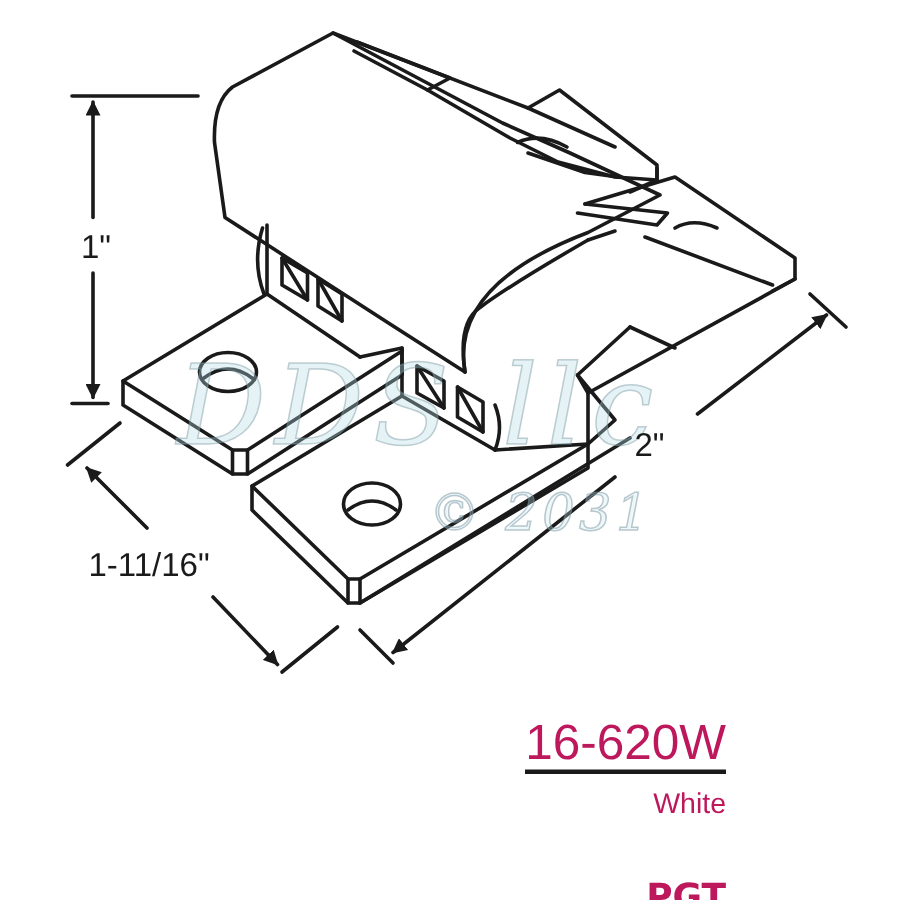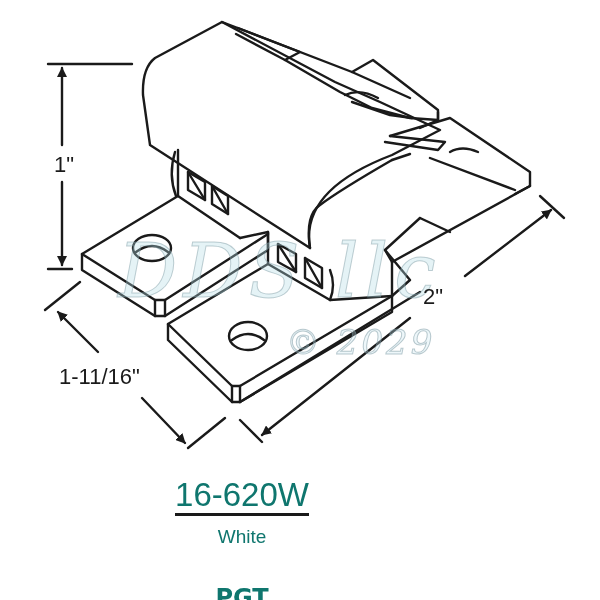--- a/index.html
+++ b/index.html
@@ -5,21 +5,21 @@
   html, body { margin: 0; padding: 0; background: #ffffff; }
   body { width: 600px; height: 600px; position: relative; overflow: hidden; font-family: "Liberation Sans", sans-serif; }
   #drawing { position: absolute; left: 0; top: 0; width: 600px; height: 600px; }
   .dim-label { position: absolute; color: #1a1a1a; font-family: "Liberation Sans", sans-serif; font-size: 22px; line-height: 1; white-space: nowrap; }
   #dim-height { left: 54px; top: 154px; }
   #dim-width { left: 59px; top: 366px; }
   #dim-length { left: 423px; top: 286px; }
   .watermark { position: absolute; color: rgba(150, 200, 215, 0.45); font-family: "DejaVu Serif", serif; font-style: italic; white-space: nowrap; pointer-events: none; }
   #wm-brand { left: 118px; top: 228px; font-size: 74px; letter-spacing: 6px; -webkit-text-stroke: 1px rgba(120,150,160,0.45); color: rgba(180,220,230,0.35); }
   #wm-year { left: 286px; top: 322px; font-size: 34px; letter-spacing: 3px; -webkit-text-stroke: 1px rgba(120,150,160,0.5); color: rgba(200,230,238,0.3); }
-  .caption { position: absolute; left: 0; width: 484px; text-align: center; color: #0f766e; }
+  .caption { position: absolute; left: 0; width: 484px; text-align: right; color: #be185d; }
   #part-number { top: 476px; font-size: 33px; font-family: "Liberation Sans", sans-serif; }
   #part-number span { display: inline-block; border-bottom: 3px solid #1a1a1a; padding-bottom: 2px; line-height: 1; }
   #part-color { top: 526px; font-size: 19px; }
   #part-brand { top: 584px; font-size: 24px; font-weight: bold; font-family: "DejaVu Sans", sans-serif; }
 </style>
 </head>
 <body>
 
 <svg id="drawing" viewBox="0 0 600 600" xmlns="http://www.w3.org/2000/svg">
   <defs>
@@ -102,21 +102,21 @@
       <path d="M392,296 L410,280 L385,250"></path>
       <ellipse cx="248" cy="336" rx="19" ry="14"></ellipse>
       <path d="M232,340 Q248,328 264,340"></path>
       <path d="M392,262 L392,296"></path>
       <path d="M240,402 L420,292"></path>
     </g>
   </g>
 </svg>
 
 <div class="watermark" id="wm-brand">DDS llc</div>
-<div class="watermark" id="wm-year">© 2029</div>
+<div class="watermark" id="wm-year">© 2031</div>
 
 <div class="dim-label" id="dim-height">1"</div>
 <div class="dim-label" id="dim-width">1-11/16"</div>
 <div class="dim-label" id="dim-length">2"</div>
 
 <div class="caption" id="part-number"><span>16-620W</span></div>
 <div class="caption" id="part-color">White</div>
 <div class="caption" id="part-brand">PGT</div>
 
 </body></html>

